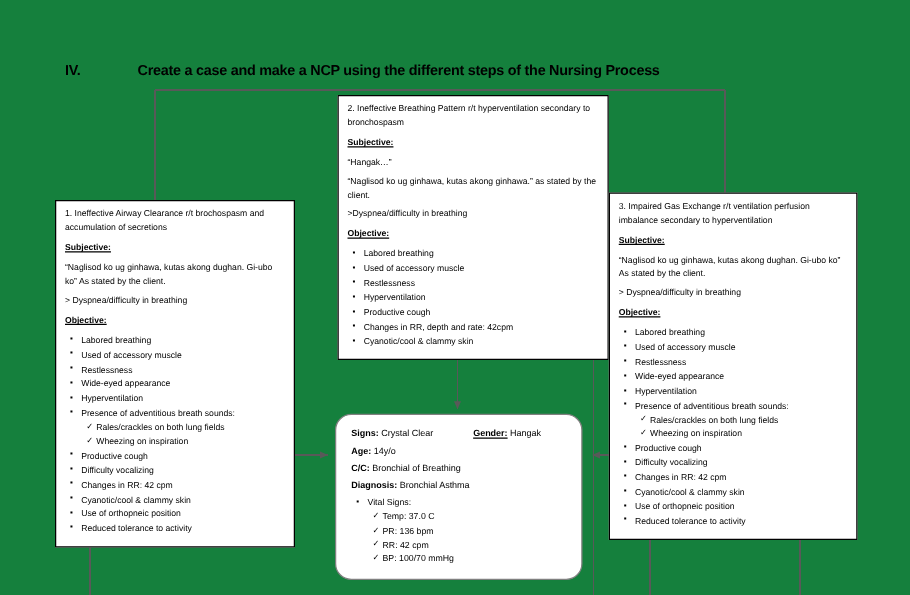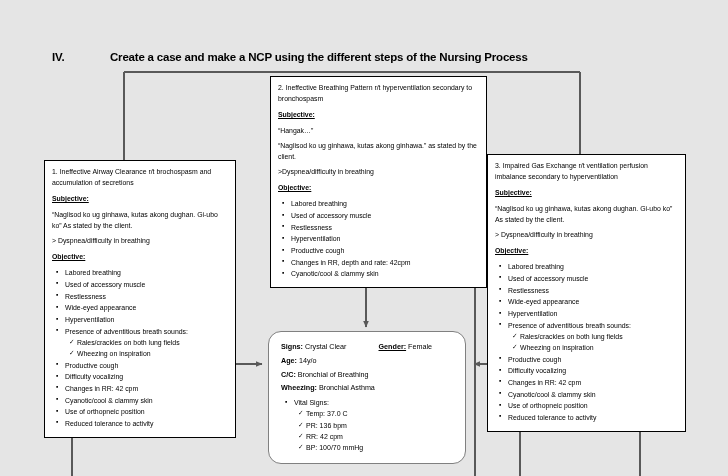--- a/index.html
+++ b/index.html
@@ -11,21 +11,21 @@
     width: 728px;
     height: 476px;
     overflow: hidden;
     font-family: "Liberation Sans", sans-serif;
     color: #000000;
   }
   .page {
     position: relative;
     width: 728px;
     height: 476px;
-    background: #e5e5e5;
+    background: #15803d;
   }
 
   
   .heading {
     position: absolute;
     left: 52px;
     top: 51px;
     width: 640px;
     height: 16px;
     font-size: 11.5px;
@@ -275,32 +275,32 @@
       <li>Use of orthopneic position</li>
       <li>Reduced tolerance to activity</li>
     </ul>
   </div>
 
   <div class="patient-card">
     <p class="pc-row">
       <b>Signs:</b>
       <span>Crystal Clear</span>
       <b class="pc-gender">Gender:</b>
-      <span>Female</span>
+      <span>Hangak</span>
     </p>
     <p class="pc-row">
       <b>Age:</b>
       <span>14y/o</span>
     </p>
     <p class="pc-row">
       <b>C/C:</b>
       <span>Bronchial of Breathing</span>
     </p>
     <p class="pc-row">
-      <b>Wheezing:</b>
+      <b>Diagnosis:</b>
       <span>Bronchial Asthma</span>
     </p>
     <ul class="pc-vitals">
       <li>
         <span>Vital Signs:</span>
         <ul class="subchecks">
           <li>Temp: 37.0 C</li>
           <li>PR: 136 bpm</li>
           <li>RR: 42 cpm</li>
           <li>BP: 100/70 mmHg</li>

